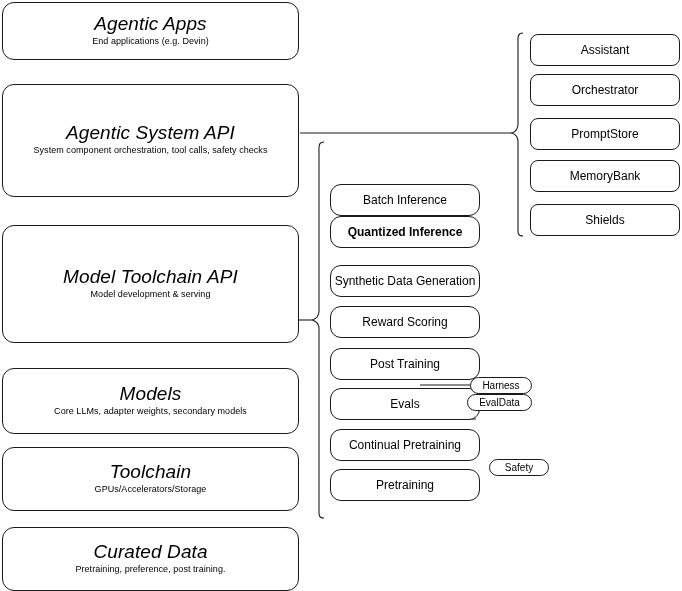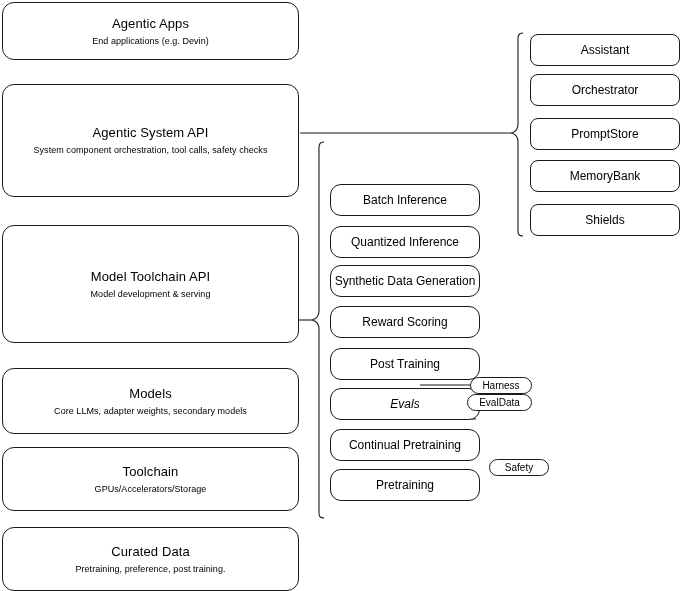--- a/index.html
+++ b/index.html
@@ -32,23 +32,24 @@
     align-items: center;
     justify-content: center;
     text-align: center;
   }
   .stack-node {
     border-radius: 12px;
     left: 2px;
     width: 297px;
   }
   .stack-title {
-    font-size: 13px;
+    font-size: 19px;
     line-height: 16px;
     letter-spacing: 0.1px;
+    font-style: italic;
   }
   .stack-sub {
     font-size: 9px;
     line-height: 12px;
     margin-top: 3px;
     letter-spacing: 0.05px;
   }
   .mid-node {
     border-radius: 11px;
     left: 330px;
@@ -133,33 +134,33 @@
 
       <path d="M420,385 L476,385"></path>
       <path d="M420,402 L472,402"></path>
       <path d="M420,419 L476,419"></path>
     </g>
   </svg>
 
   <div class="node mid-node" style="top:184px;">
     <span>Batch Inference</span>
   </div>
-  <div class="node mid-node" style="top:226px;">
+  <div class="node mid-node" style="top:216px;font-weight:bold;">
     <span>Quantized Inference</span>
   </div>
   <div class="node mid-node" style="top:265px;">
     <span>Synthetic Data Generation</span>
   </div>
   <div class="node mid-node" style="top:306px;">
     <span>Reward Scoring</span>
   </div>
   <div class="node mid-node" style="top:348px;">
     <span>Post Training</span>
   </div>
-  <div class="node mid-node" style="top:388px;font-style:italic;">
+  <div class="node mid-node" style="top:388px;">
     <span>Evals</span>
   </div>
   <div class="node mid-node" style="top:429px;">
     <span>Continual Pretraining</span>
   </div>
   <div class="node mid-node" style="top:469px;">
     <span>Pretraining</span>
   </div>
 
   <div class="pill" style="left:470px; top:377px; width:62px;text-align:center;">

